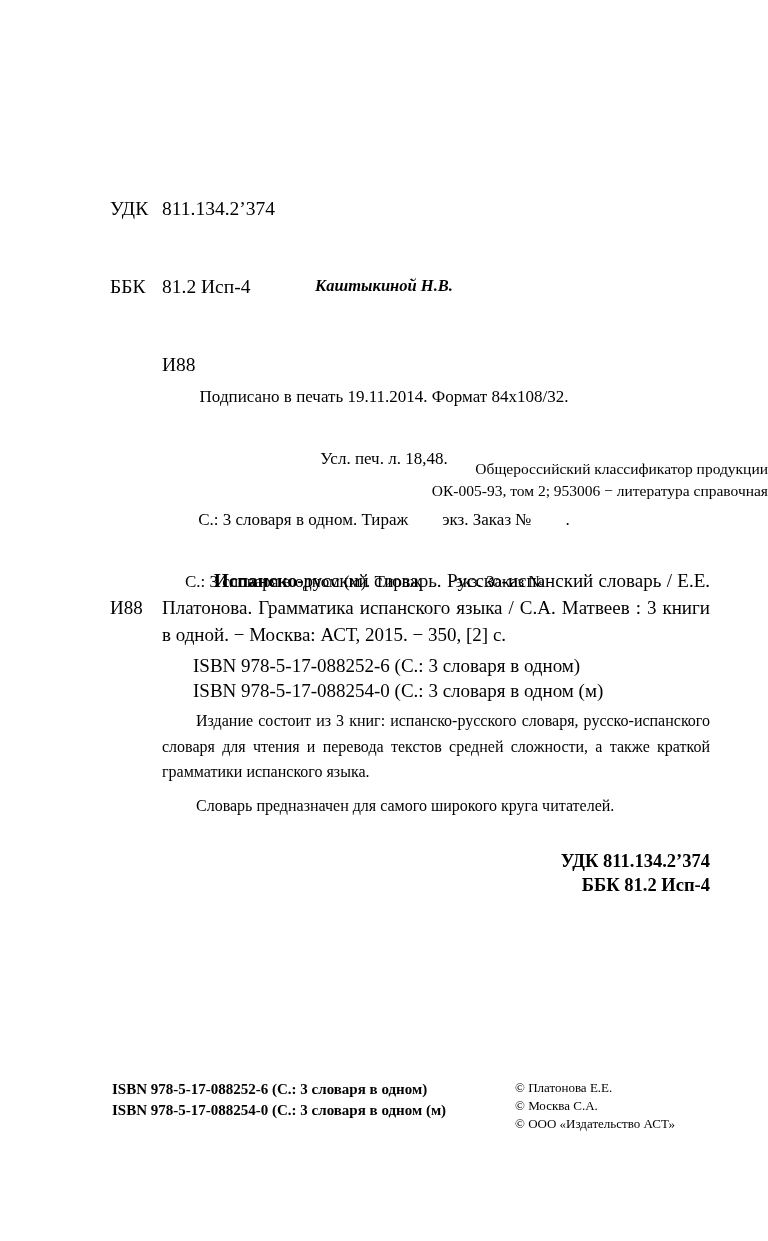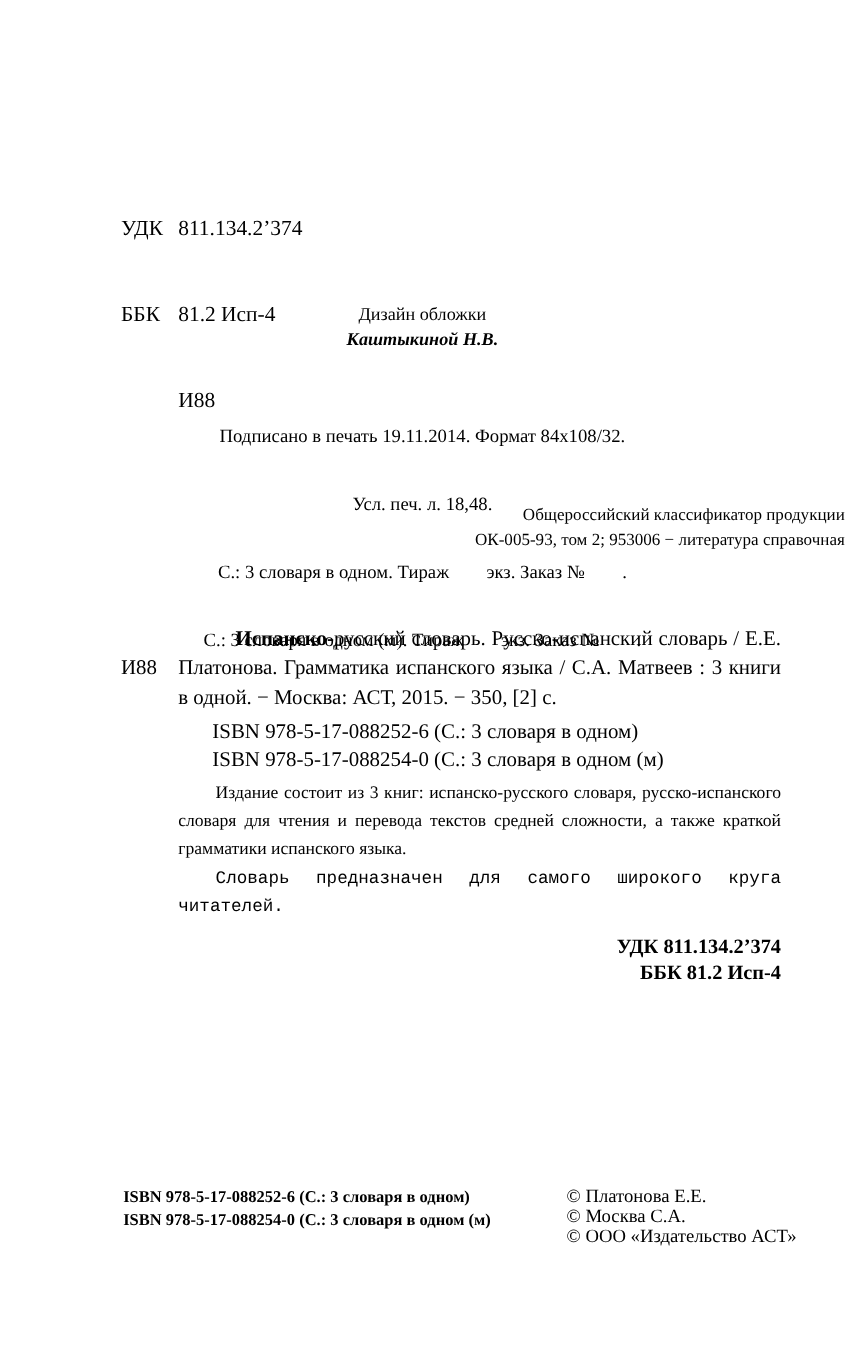--- a/index.html
+++ b/index.html
@@ -118,22 +118,21 @@
     width: 548px;
     font-size: 16px;
     line-height: 25.5px;
     text-align: justify;
   }
   .annotation p {
     margin: 0;
     text-indent: 34px;
   }
   .annotation p + p {
-    margin-top: 2px;
-    font-family: Liberation Mono, monospace;
+    margin-top: 8px;
   }
 
   .class-repeat {
     position: absolute;
     right: 58px;
     top: 849px;
     text-align: right;
     font-size: 18.5px;
     line-height: 24px;
     font-weight: bold;
@@ -150,42 +149,41 @@
     align-items: flex-start;
   }
   .footer-isbn {
     width: 403px;
     font-size: 15px;
     line-height: 21px;
     font-weight: bold;
     flex: 0 0 auto;
   }
   .footer-rights {
-    font-size: 17px;
+    font-size: 13px;
     line-height: 18px;
     flex: 0 0 auto;
   }
   .footer-rights .cline {
     display: block;
     white-space: pre;
   }
 </style>
 </head>
 <body>
 
 <div class="page">
 
   <div class="class-block">
     <span class="class-row"><span class="class-label">УДК</span><span>811.134.2’374</span></span>
     <span class="class-row"><span class="class-label">ББК</span><span>81.2 Исп-4</span></span>
     <span class="class-row"><span class="class-label"></span><span>И88</span></span>
   </div>
 
   <div class="cover-credit">
-    <div>Дизайн обложки</div>
     <div class="name">Каштыкиной Н.В.</div>
   </div>
 
   <div class="imprint">
     <div>Подписано в печать 19.11.2014. Формат 84х108/32.</div>
     <div>Усл. печ. л. 18,48.</div>
     <div>С.: 3 словаря в одном. Тираж        экз. Заказ №        .</div>
     <div>С.: 3 словаря в одном (м). Тираж        экз. Заказ №        .</div>
   </div>
 

